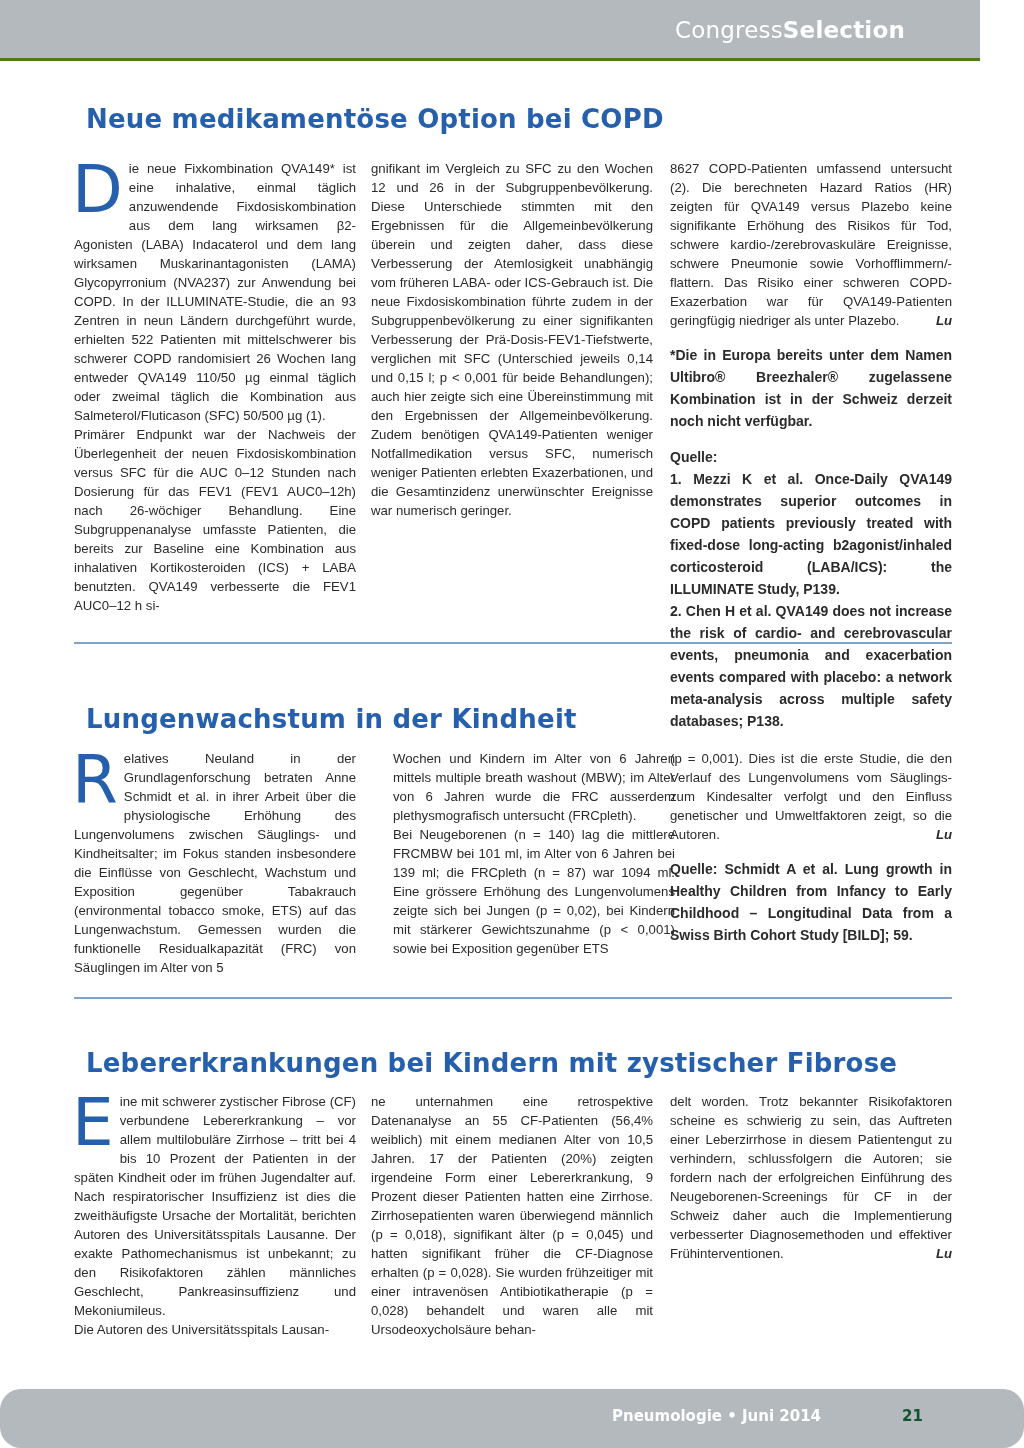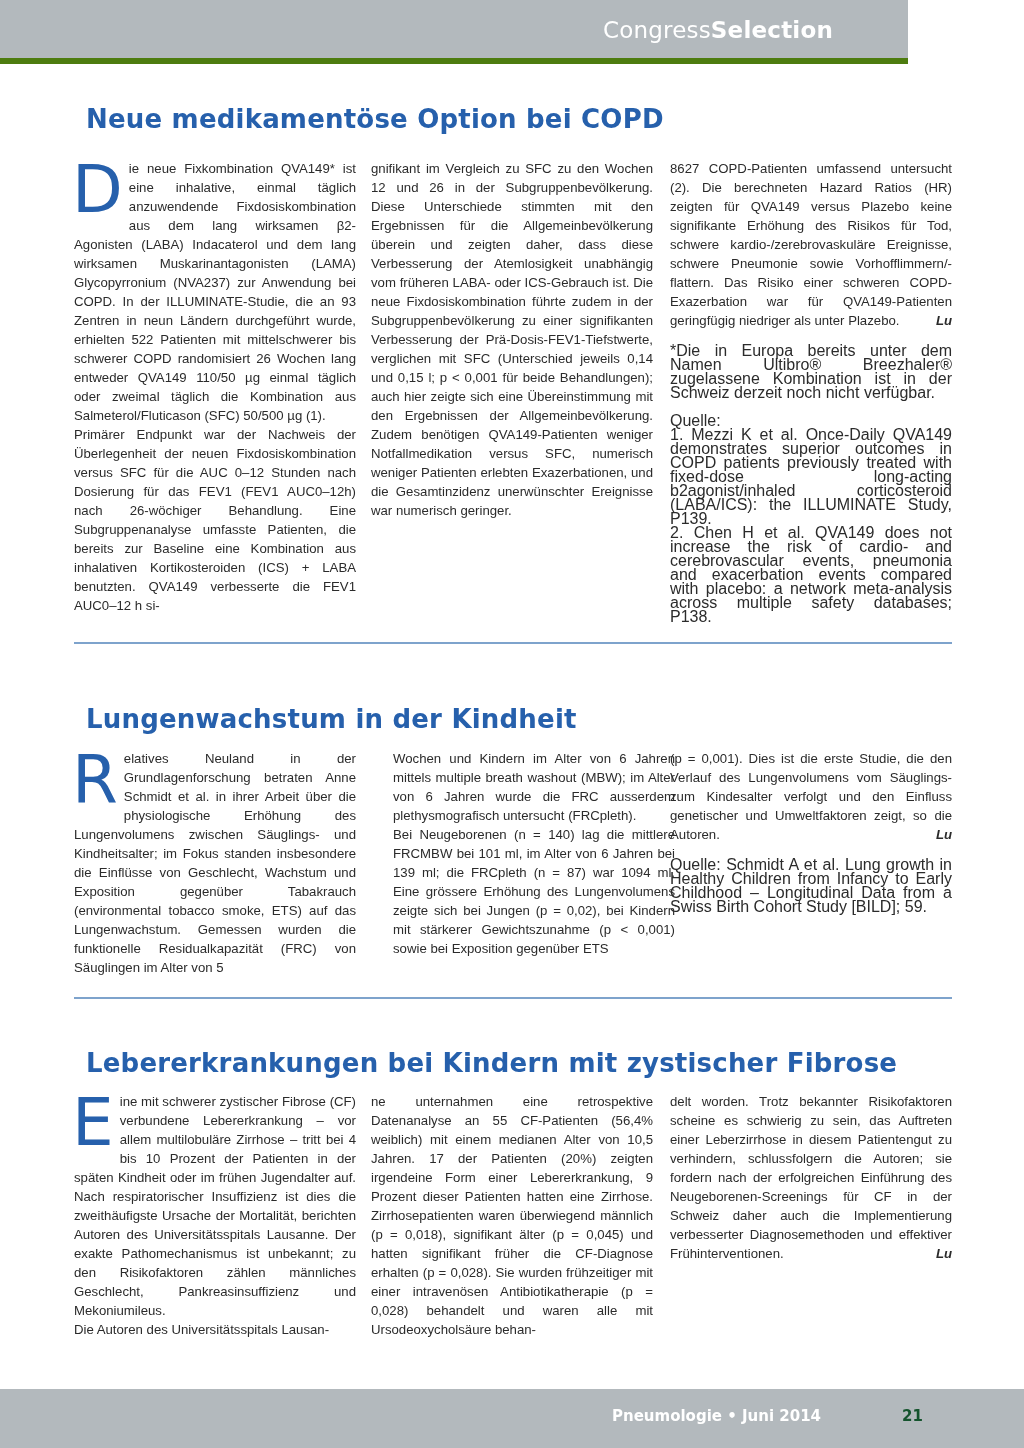--- a/index.html
+++ b/index.html
@@ -3,35 +3,36 @@
 <meta charset="utf-8">
 <style>
   html, body { margin: 0; padding: 0; }
   body {
     width: 1024px; height: 1448px; position: relative; overflow: hidden;
     background: #ffffff;
     font-family: "Liberation Sans", "DejaVu Sans", sans-serif;
     color: #2b2b2b;
   }
   .topbar {
-    position: absolute; left: 0; top: 0; width: 908px; height: 58px;
+    position: absolute; left: 0; top: 0; width: 980px; height: 58px;
     background: #b3b9bd;
-    border-bottom: 6px solid #4d7c0f;
+    border-bottom: 3px solid #4d7c0f;
   }
   .brand {
     position: absolute; right: 75px; top: 17px;
     font-family: "DejaVu Sans", sans-serif;
     font-size: 23px; color: #ffffff; letter-spacing: 0.2px;
   }
   .brand .light { font-weight: normal; }
   .brand .bold { font-weight: bold; }
 
   .bottombar {
     position: absolute; left: 0; top: 1389px; width: 1024px; height: 59px;
     background: #b3b9bd;
+    border-radius: 21px;
   }
   .footer-text {
     position: absolute; left: 612px; top: 18px;
     font-family: "DejaVu Sans", sans-serif; font-weight: bold;
     font-size: 15px; color: #ffffff;
   }
   .page-number {
     position: absolute; left: 902px; top: 18px;
     font-family: "DejaVu Sans", sans-serif; font-weight: bold;
     font-size: 15px; color: #14532d;
@@ -54,21 +55,21 @@
     text-align: justify; hyphens: manual;
   }
   .col p { margin: 0; }
   .dropcap {
     float: left; font-family: "DejaVu Sans", sans-serif;
     font-size: 66px; line-height: 54px; height: 56px;
     color: #2660ac; margin: 4px 6px 0 -2px; font-weight: normal;
   }
   .sig { float: right; font-weight: bold; font-style: italic; }
   .small {
-    font-size: 16px; line-height: 14px; margin-top: 0;
+    font-size: 14px; line-height: 22px; margin-top: 0; font-weight: bold;
   }
   .gap-s { height: 14px; }
 </style>
 </head>
 <body>
 
 <div class="topbar">
   <div class="brand"><span class="light">Congress</span><span class="bold">Selection</span></div>
 </div>
 

